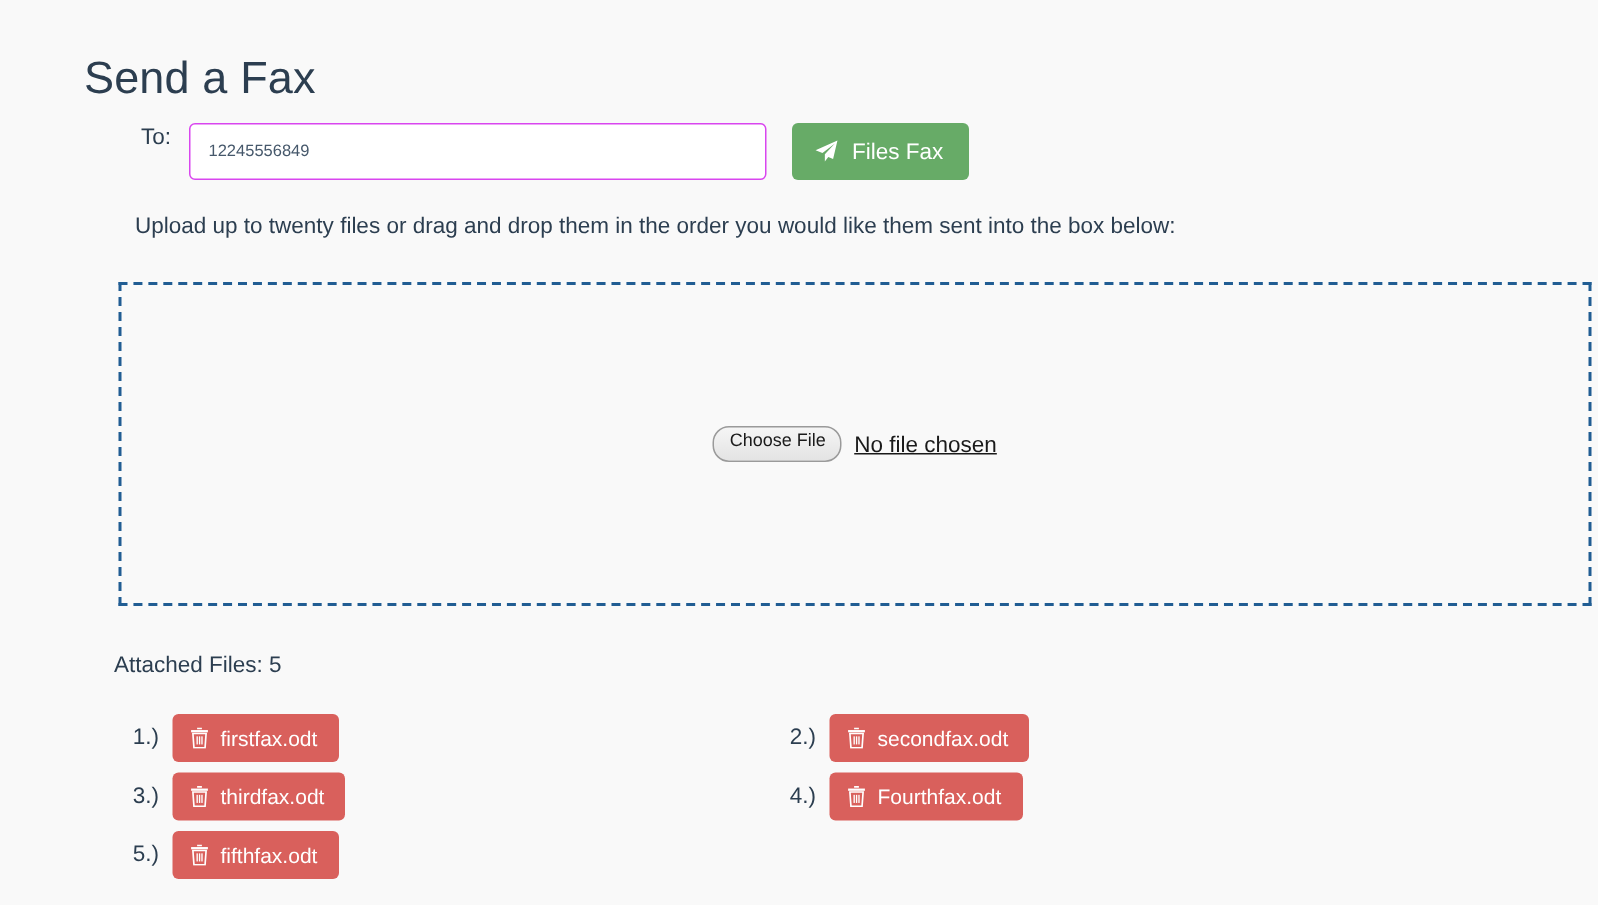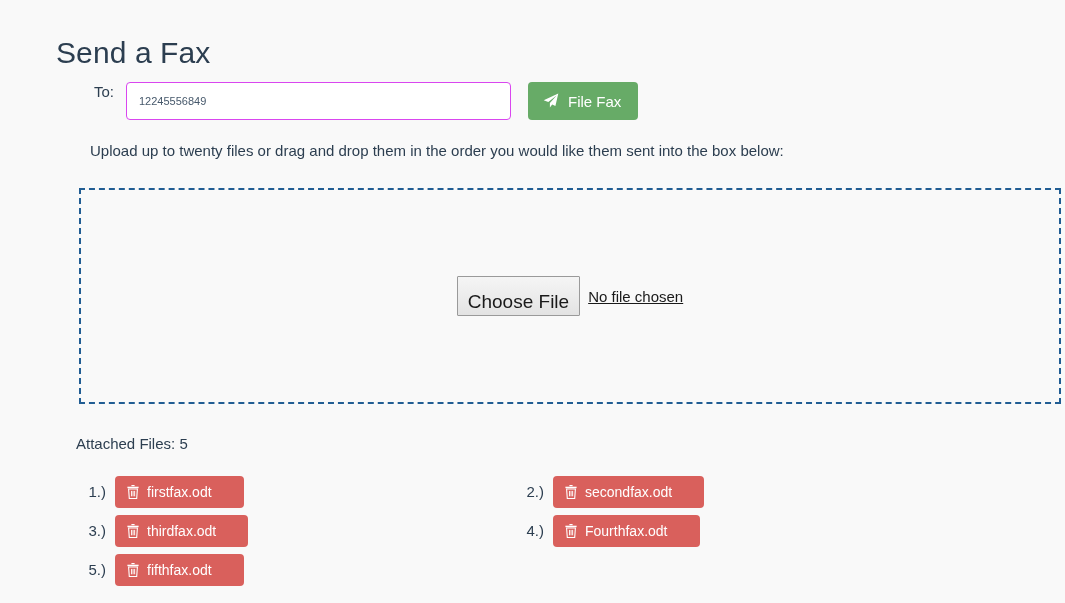--- a/index.html
+++ b/index.html
@@ -101,26 +101,26 @@
     align-items: center;
     justify-content: center;
   }
   .file-picker {
     display: flex;
     align-items: center;
     font-size: 15px;
   }
   .choose-file-btn {
     font-family: "Liberation Sans", sans-serif;
-    font-size: 19px;
+    font-size: 12px;
     color: #1a1a1a;
     background: linear-gradient(#f5f5f5, #e3e3e3);
     border: 1px solid #9a9a9a;
-    border-radius: 1px;
-    padding: 16px 10px 5px 10px;
+    border-radius: 11px;
+    padding: 0 10px 5px 10px;
     line-height: 17px;
     cursor: pointer;
   }
   .no-file-text {
     margin-left: 8px;
     font-size: 15px;
     color: #1a1a1a;
     line-height: 19px;
     text-decoration: underline;
   }
@@ -160,21 +160,21 @@
     display: inline-flex;
     align-items: center;
     gap: 8px;
     background: #d9605c;
     border: none;
     border-radius: 4px;
     color: #ffffff;
     font-family: "Liberation Sans", sans-serif;
     font-size: 14px;
     height: 32px;
-    padding: 0 32px 0 12px;
+    padding: 0 14px 0 12px;
     cursor: pointer;
     white-space: nowrap;
   }
   .file-badge .trash {
     display: block;
     width: 12px;
     height: 14px;
     flex: none;
   }
   .file-cell.empty .file-index,
@@ -191,21 +191,21 @@
 
   <div class="to-row">
     <label class="to-label">To:</label>
     <input class="to-input" type="text" value="12245556849" style="">
     <button class="send-btn">
       <span class="plane">
         <svg viewBox="0 0 16 16" width="16" height="16" aria-hidden="true">
           <path d="M15.3 0.6 L0.7 7.2 L5.3 9.0 L13.6 2.6 L6.9 9.9 L6.9 14.6 L9.2 11.6 L12.4 13.0 Z" fill="#ffffff"></path>
         </svg>
       </span>
-      <span>File Fax</span>
+      <span>Files Fax</span>
     </button>
   </div>
 
   <div class="upload-note">Upload up to twenty files or drag and drop them in the order you would like them sent into the box below:</div>
 
   <div class="dropzone">
     <div class="file-picker">
       <button class="choose-file-btn">Choose File</button>
       <span class="no-file-text">No file chosen</span>
     </div>

